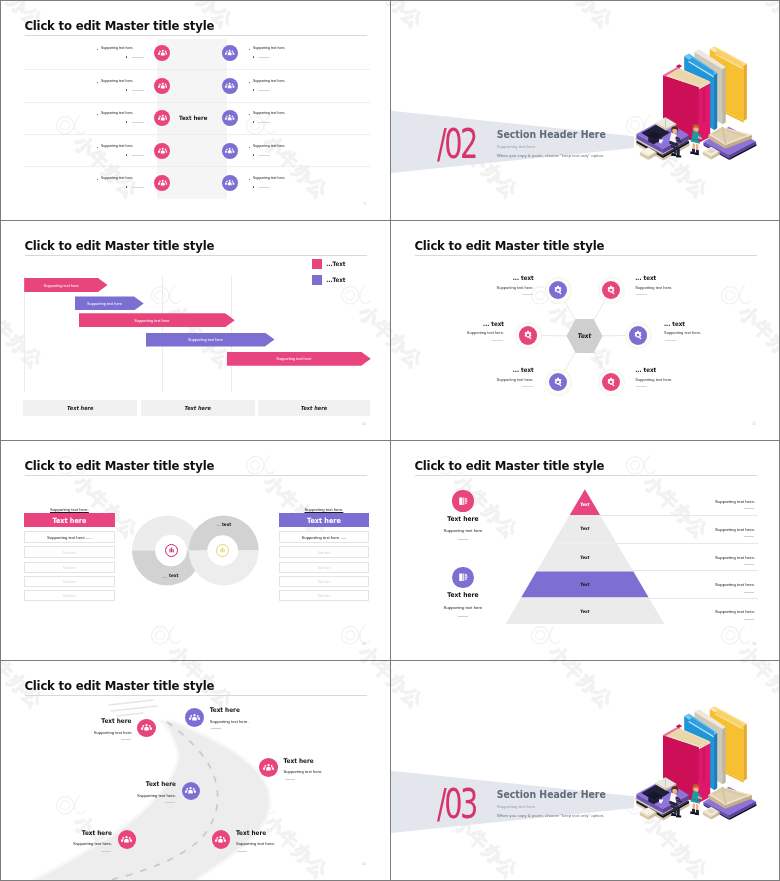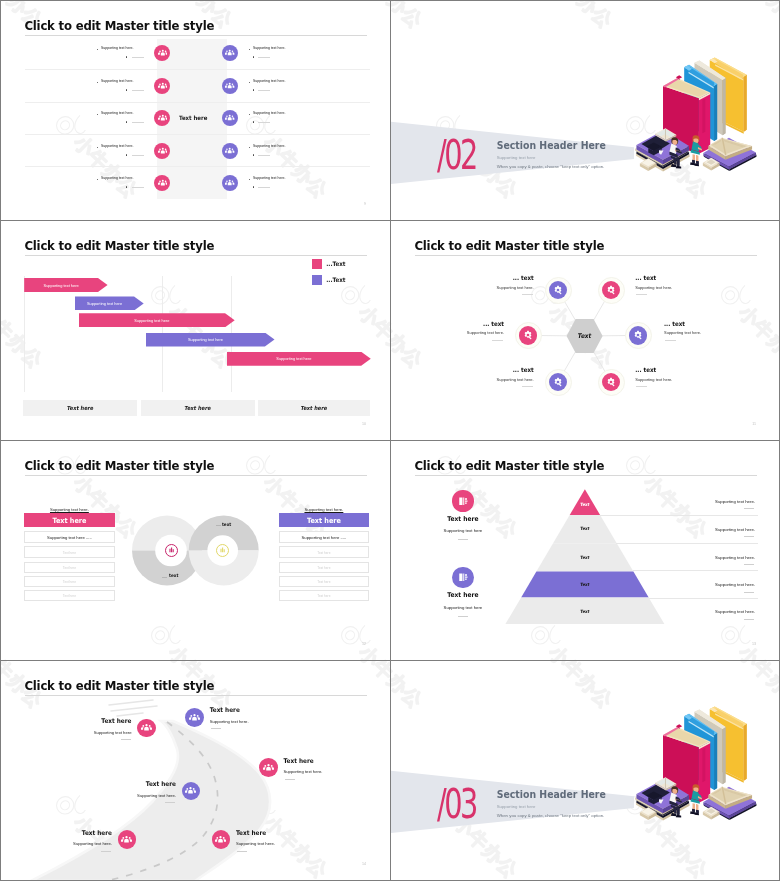--- a/index.html
+++ b/index.html
@@ -296,21 +296,21 @@
       <div class="s1txt" style="left:100px;top:175.4px;">Supporting text here.</div>
       <div class="s1bul" style="left:125px;top:185.3px;"></div>
       <div class="s1dash" style="left:131px;top:186px;width:12px;"></div>
       <div class="s1bul" style="left:248px;top:177.5px;"></div>
       <div class="s1txt" style="left:252px;top:175.4px;">Supporting text here.</div>
       <div class="s1bul" style="left:252px;top:185.3px;"></div>
       <div class="s1dash" style="left:257px;top:186px;width:12px;"></div>
       <div class="s1center" style="left:178px;top:113px;">Text here</div>
       <div class="pgnum">9</div>
     </div>
-  <div class="slide" id="s2" style="left:391px;top:12px;">
+  <div class="slide" id="s2" style="left:391px;top:1px;">
       <svg width="389" height="219" viewBox="0 0 389 219" style="position:absolute;left:0;top:0;">
         <polygon points="-1,109.6 243,135.2 243,147.1 -1,172.1" fill="#e3e6ec"></polygon>
       </svg>
       <div style="position:absolute;left:240.4px;top:43.4px;"><svg viewBox="-6 -6 256 246" width="126" height="121">
           <polygon points="154,4 223,38 223,150 154,116" fill="#f6c030"></polygon>
           <polygon points="223,38 229,34 229,146 223,150" fill="#ecae26"></polygon>
           <polygon points="154,4 164,-1 229,34 223,38" fill="#f9d978"></polygon>
           <polygon points="223,38 229,34 229,146 223,150" fill="#e8a92b"></polygon>
           <polygon points="154,4 164,-1 229,34 223,38" fill="#fbdd8d"></polygon>
           <polygon points="160,7 167,3 222,34 222,40 215,43" fill="#f9d06a"></polygon>

